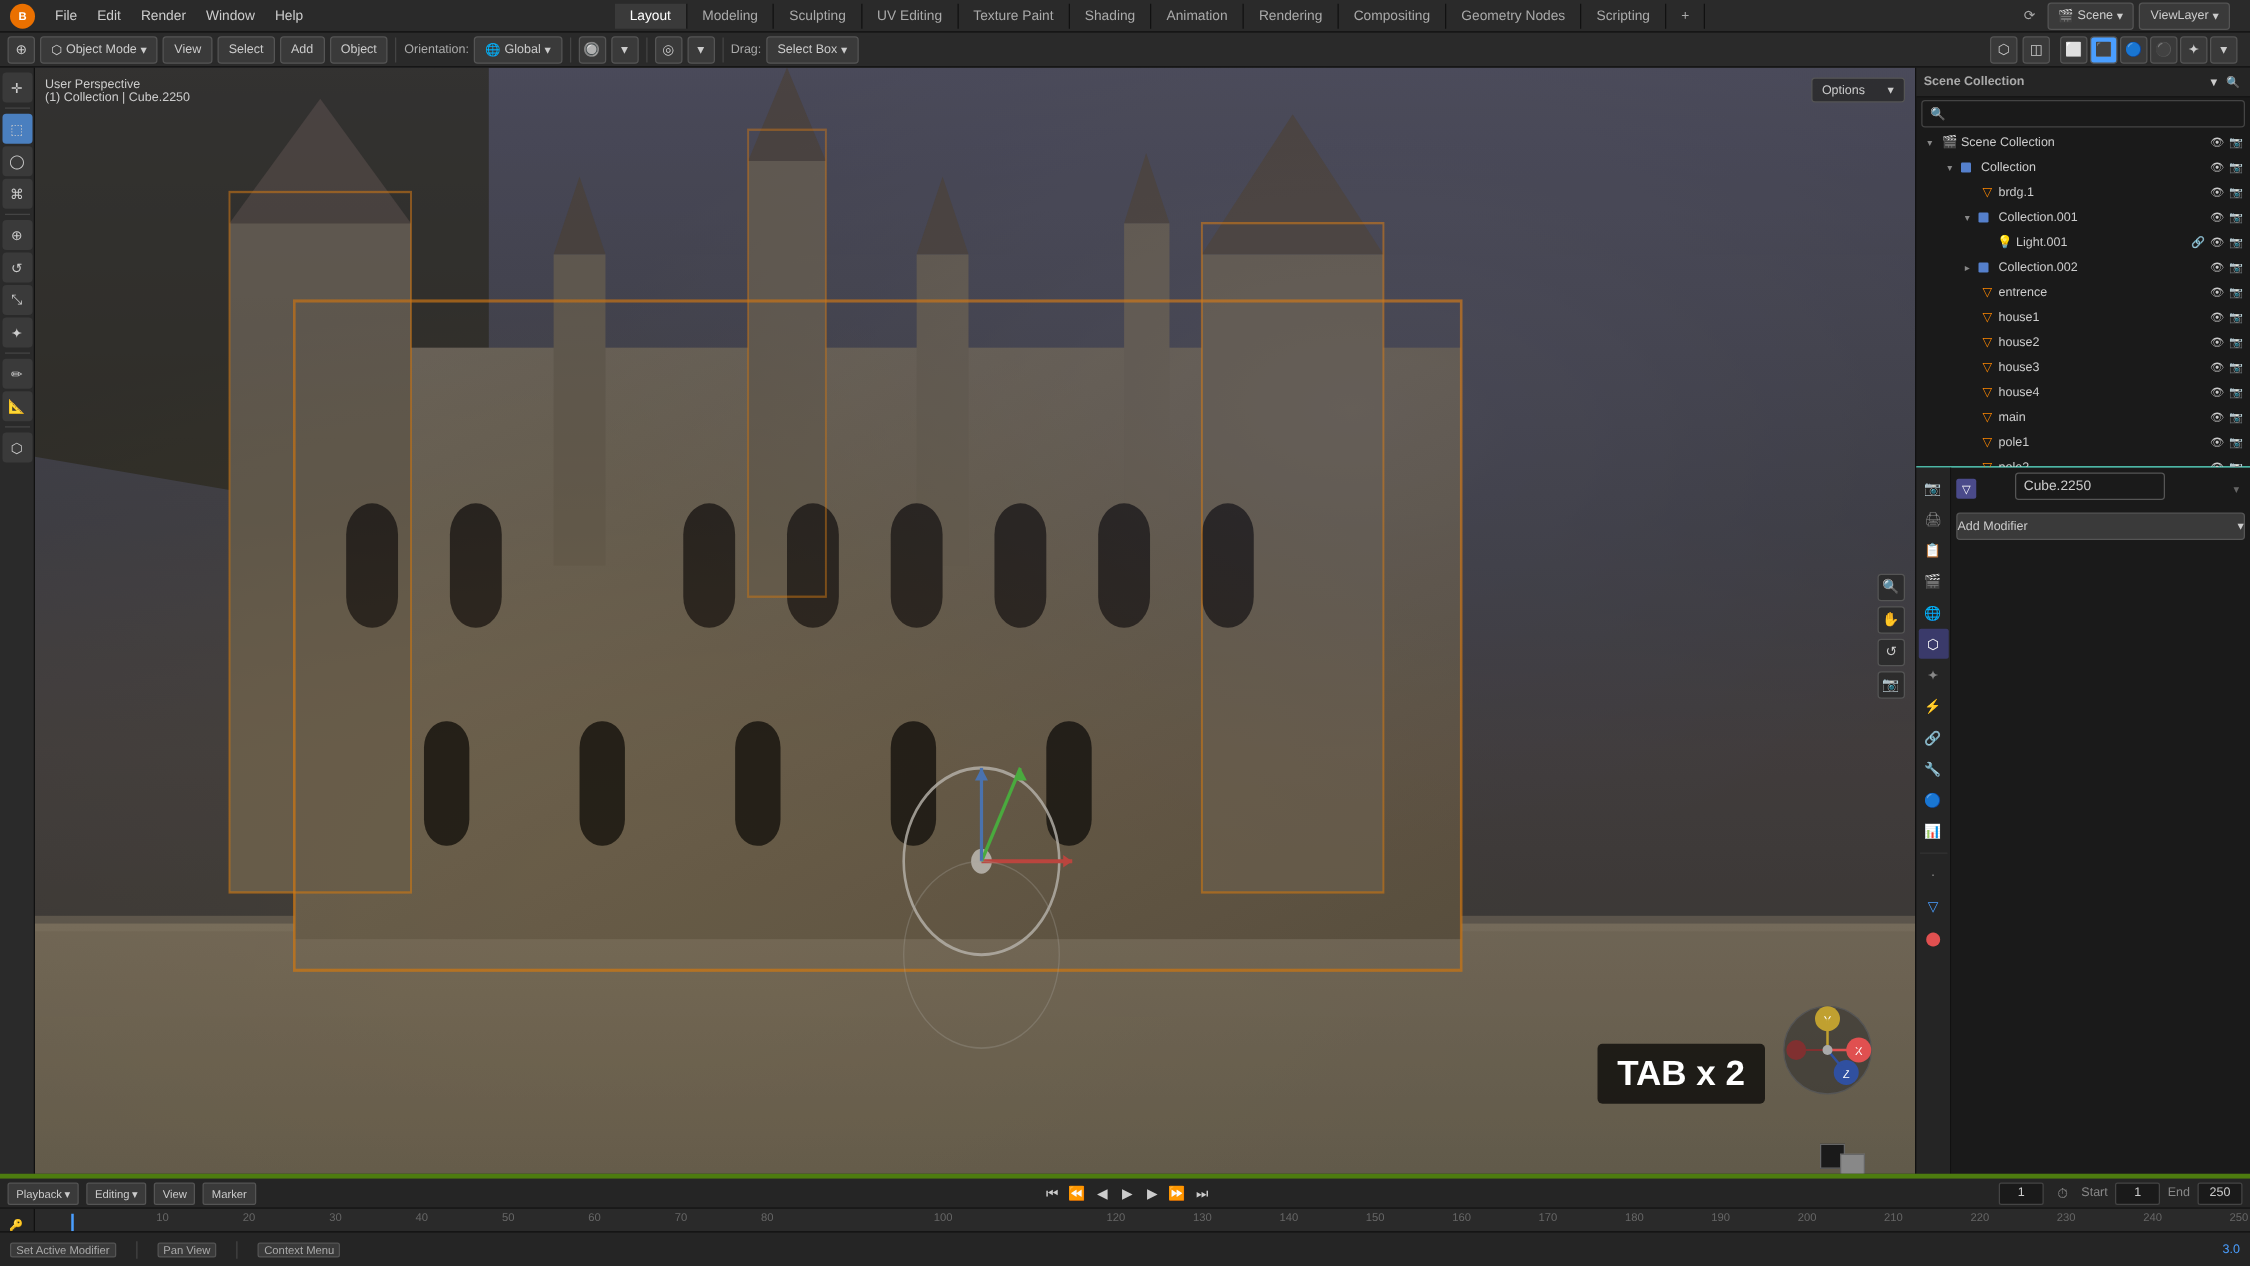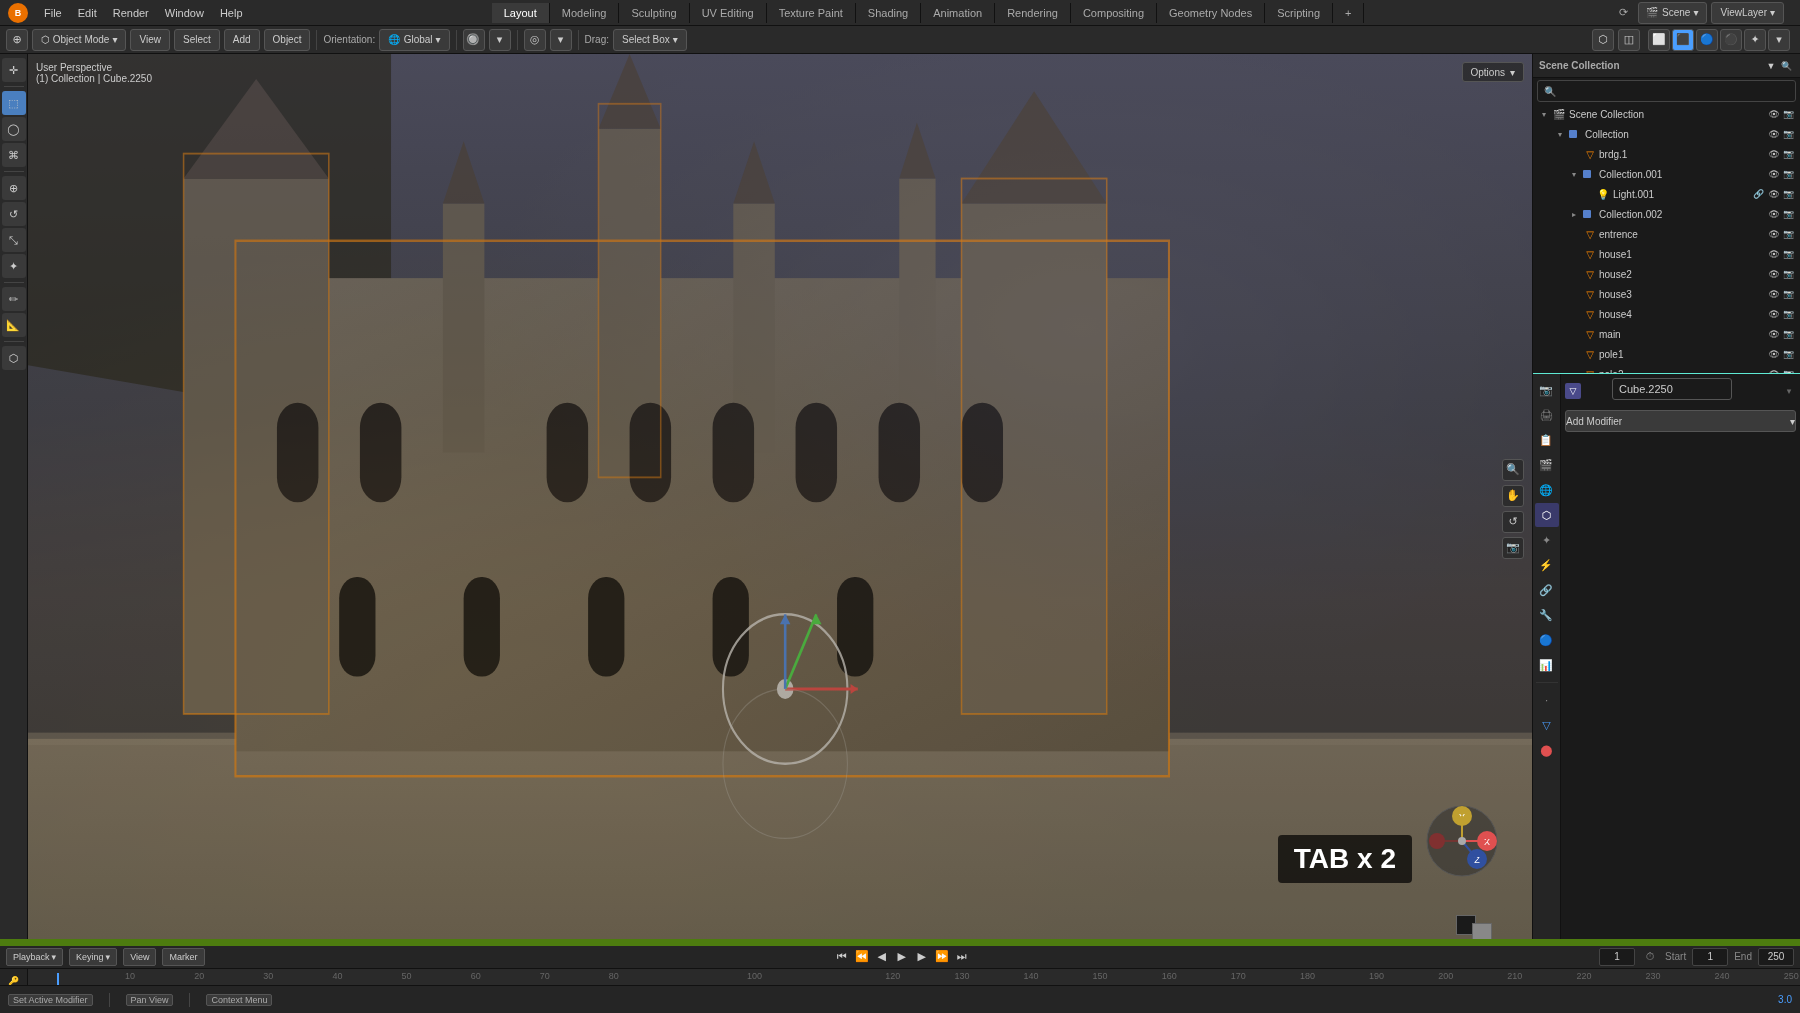--- a/index.html
+++ b/index.html
@@ -173,21 +173,21 @@
       position: absolute;
       top: 8px; right: 8px;
       display: flex; align-items: center; gap: 4px;
     }
     .viewport-opt-btn {
       height: 20px; padding: 0 8px;
       background: rgba(40,40,40,0.8);
       border: 1px solid #555;
       border-radius: 3px;
       color: #ccc; font-size: 10px;
-      display: flex; align-items: center; gap: 5px;
+      display: flex; align-items: center; gap: 18px;
       cursor: pointer;
       justify-content: flex-end;
     }
 
     
     .viewport-right-tools {
       position: absolute;
       right: 8px;
       top: 50%;
       transform: translateY(-50%);
@@ -366,21 +366,21 @@
       cursor: pointer; color: #ccc; font-size: 10px;
       margin-bottom: 4px;
     }
 
     
     #timeline {
       position: absolute;
       bottom: 0; left: 0; right: 0;
       height: 50px;
       background: #2a2a2a;
-      border-top: 7px solid #4d7c0f;
+      border-top: 4px solid #4d7c0f;
       display: flex;
       flex-direction: column;
     }
     .timeline-controls {
       height: 24px;
       background: #252525;
       display: flex; align-items: center; padding: 0 6px; gap: 6px;
       border-bottom: 1px solid #111;
     }
     .tl-btn {
@@ -948,21 +948,21 @@
 
 </div>
 
 <div id="timeline" style="bottom:20px;height:54px;">
   <div class="timeline-controls">
     <div class="tl-btn">
       <span>Playback</span>
       <span>▾</span>
     </div>
     <div class="tl-btn">
-      <span>Keying</span>
+      <span>Editing</span>
       <span>▾</span>
     </div>
     <div class="tl-btn">View</div>
     <div class="tl-btn">Marker</div>
 
     <div class="playback-controls">
       <div class="play-btn">⏮</div>
       <div class="play-btn">⏪</div>
       <div class="play-btn">◀</div>
       <div class="play-btn">▶</div>

